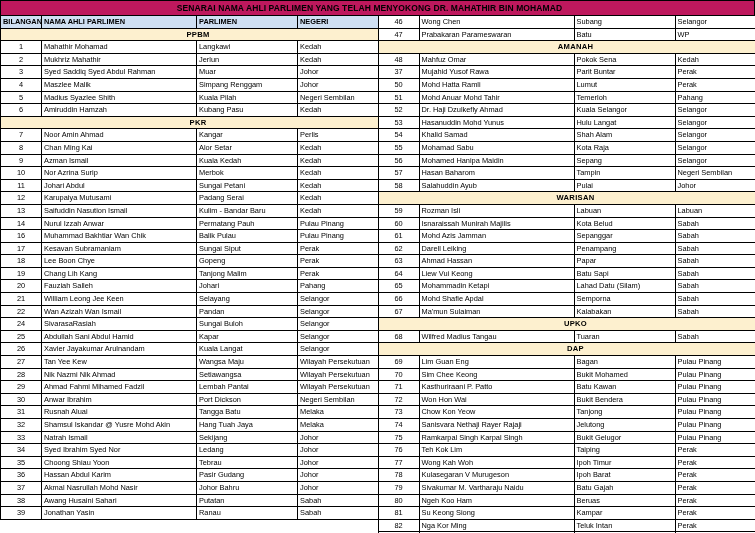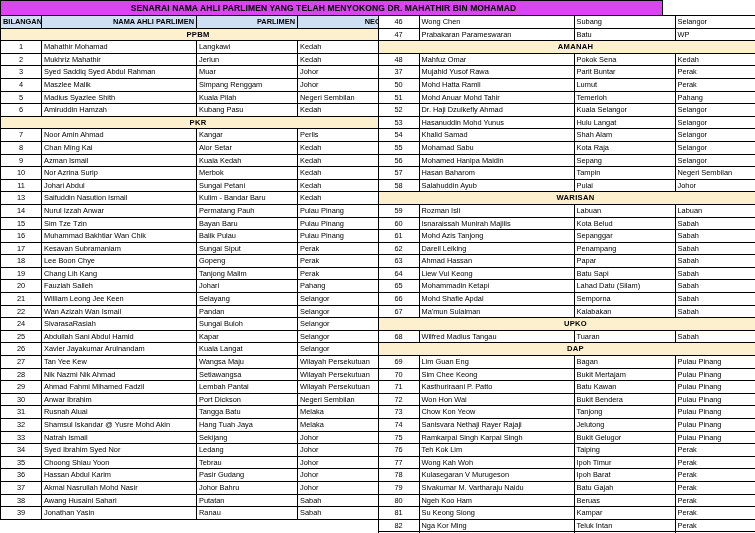--- a/index.html
+++ b/index.html
@@ -1,35 +1,35 @@
 <!DOCTYPE html>
 <html><head>
 <meta charset="utf-8">
 <style>
   html,body{margin:0;padding:0;background:#ffffff;}
   body{font-family:"Liberation Sans", sans-serif;}
   #page{width:755px;height:533px;position:relative;overflow:hidden;background:#fff;}
   .title-bar{
-    width:663px;box-sizing:border-box;
+    width:755px;box-sizing:border-box;
     border:1px solid #000;border-bottom:none;
-    background:#d946ef;color:#000;text-align:center;
+    background:#be185d;color:#000;text-align:center;
     font-size:8.5px;font-weight:bold;padding:2px 16px 2px 0;
     letter-spacing:0.1px;
   }
   .cols{display:flex;width:755px;box-sizing:border-box;}
   .col{width:377.5px;box-sizing:border-box;}
   table{border-collapse:collapse;width:100%;table-layout:fixed;}
   td,th{border:1px solid #000;font-size:7.4px;padding:0 2px;height:11.6px;line-height:11.6px;overflow:hidden;white-space:nowrap;}
   th{background:#fdf3d5;font-weight:bold;text-align:center;font-size:7.4px;}
   .c-no{width:36px;text-align:center;}
   .c-name{width:150px;text-align:left;}
   .c-parl{width:96px;text-align:left;}
   .c-neg{width:93px;text-align:left;}
   .party{background:#fdf0cf;text-align:center;font-weight:bold;font-size:7.6px;letter-spacing:0.3px;}
-  .hdr-row th{background:#fdf3d5;text-align:right;}
+  .hdr-row th{background:#fdf3d5;}
   .hdr-blue{background:#cfe0f3 !important;}
   tr.data td{background:#ffffff;}
 </style>
 </head>
 <body>
 
 <div id="page">
 
   <div class="title-bar">SENARAI NAMA AHLI PARLIMEN YANG TELAH MENYOKONG DR. MAHATHIR BIN MOHAMAD</div>
 
@@ -112,35 +112,35 @@
               <td class="c-parl">Merbok</td>
               <td class="c-neg">Kedah</td>
             </tr>
             <tr class="data">
               <td class="c-no">11</td>
               <td class="c-name">Johari Abdul</td>
               <td class="c-parl">Sungai Petani</td>
               <td class="c-neg">Kedah</td>
             </tr>
             <tr class="data">
+              <td class="c-no">12</td>
+              <td class="c-name">Karupaiya Mutusami</td>
+              <td class="c-parl">Padang Serai</td>
+              <td class="c-neg">Kedah</td>
+            </tr>
+            <tr class="data">
               <td class="c-no">13</td>
               <td class="c-name">Saifuddin Nasution Ismail</td>
               <td class="c-parl">Kulim - Bandar Baru</td>
               <td class="c-neg">Kedah</td>
             </tr>
             <tr class="data">
               <td class="c-no">14</td>
               <td class="c-name">Nurul Izzah Anwar</td>
               <td class="c-parl">Permatang Pauh</td>
-              <td class="c-neg">Pulau Pinang</td>
-            </tr>
-            <tr class="data">
-              <td class="c-no">15</td>
-              <td class="c-name">Sim Tze Tzin</td>
-              <td class="c-parl">Bayan Baru</td>
               <td class="c-neg">Pulau Pinang</td>
             </tr>
             <tr class="data">
               <td class="c-no">16</td>
               <td class="c-name">Muhammad Bakhtiar Wan Chik</td>
               <td class="c-parl">Balik Pulau</td>
               <td class="c-neg">Pulau Pinang</td>
             </tr>
             <tr class="data">
               <td class="c-no">17</td>
@@ -372,21 +372,21 @@
               <td class="c-neg">Labuan</td>
             </tr>
             <tr class="data">
               <td class="c-no">60</td>
               <td class="c-name">Isnaraissah Munirah Majilis</td>
               <td class="c-parl">Kota Belud</td>
               <td class="c-neg">Sabah</td>
             </tr>
             <tr class="data">
               <td class="c-no">61</td>
-              <td class="c-name">Mohd Azis Tanjong</td>
+              <td class="c-name">Mohd Azis Jamman</td>
               <td class="c-parl">Sepanggar</td>
               <td class="c-neg">Sabah</td>
             </tr>
             <tr class="data">
               <td class="c-no">62</td>
               <td class="c-name">Darell Leiking</td>
               <td class="c-parl">Penampang</td>
               <td class="c-neg">Sabah</td>
             </tr>
             <tr class="data">
@@ -433,21 +433,21 @@
             </tr>
             <tr class="data">
               <td class="c-no">69</td>
               <td class="c-name">Lim Guan Eng</td>
               <td class="c-parl">Bagan</td>
               <td class="c-neg">Pulau Pinang</td>
             </tr>
             <tr class="data">
               <td class="c-no">70</td>
               <td class="c-name">Sim Chee Keong</td>
-              <td class="c-parl">Bukit Mertajam</td>
+              <td class="c-parl">Bukit Mohamed</td>
               <td class="c-neg">Pulau Pinang</td>
             </tr>
             <tr class="data">
               <td class="c-no">71</td>
               <td class="c-name">Kasthuriraani P. Patto</td>
               <td class="c-parl">Batu Kawan</td>
               <td class="c-neg">Pulau Pinang</td>
             </tr>
             <tr class="data">
               <td class="c-no">72</td>

